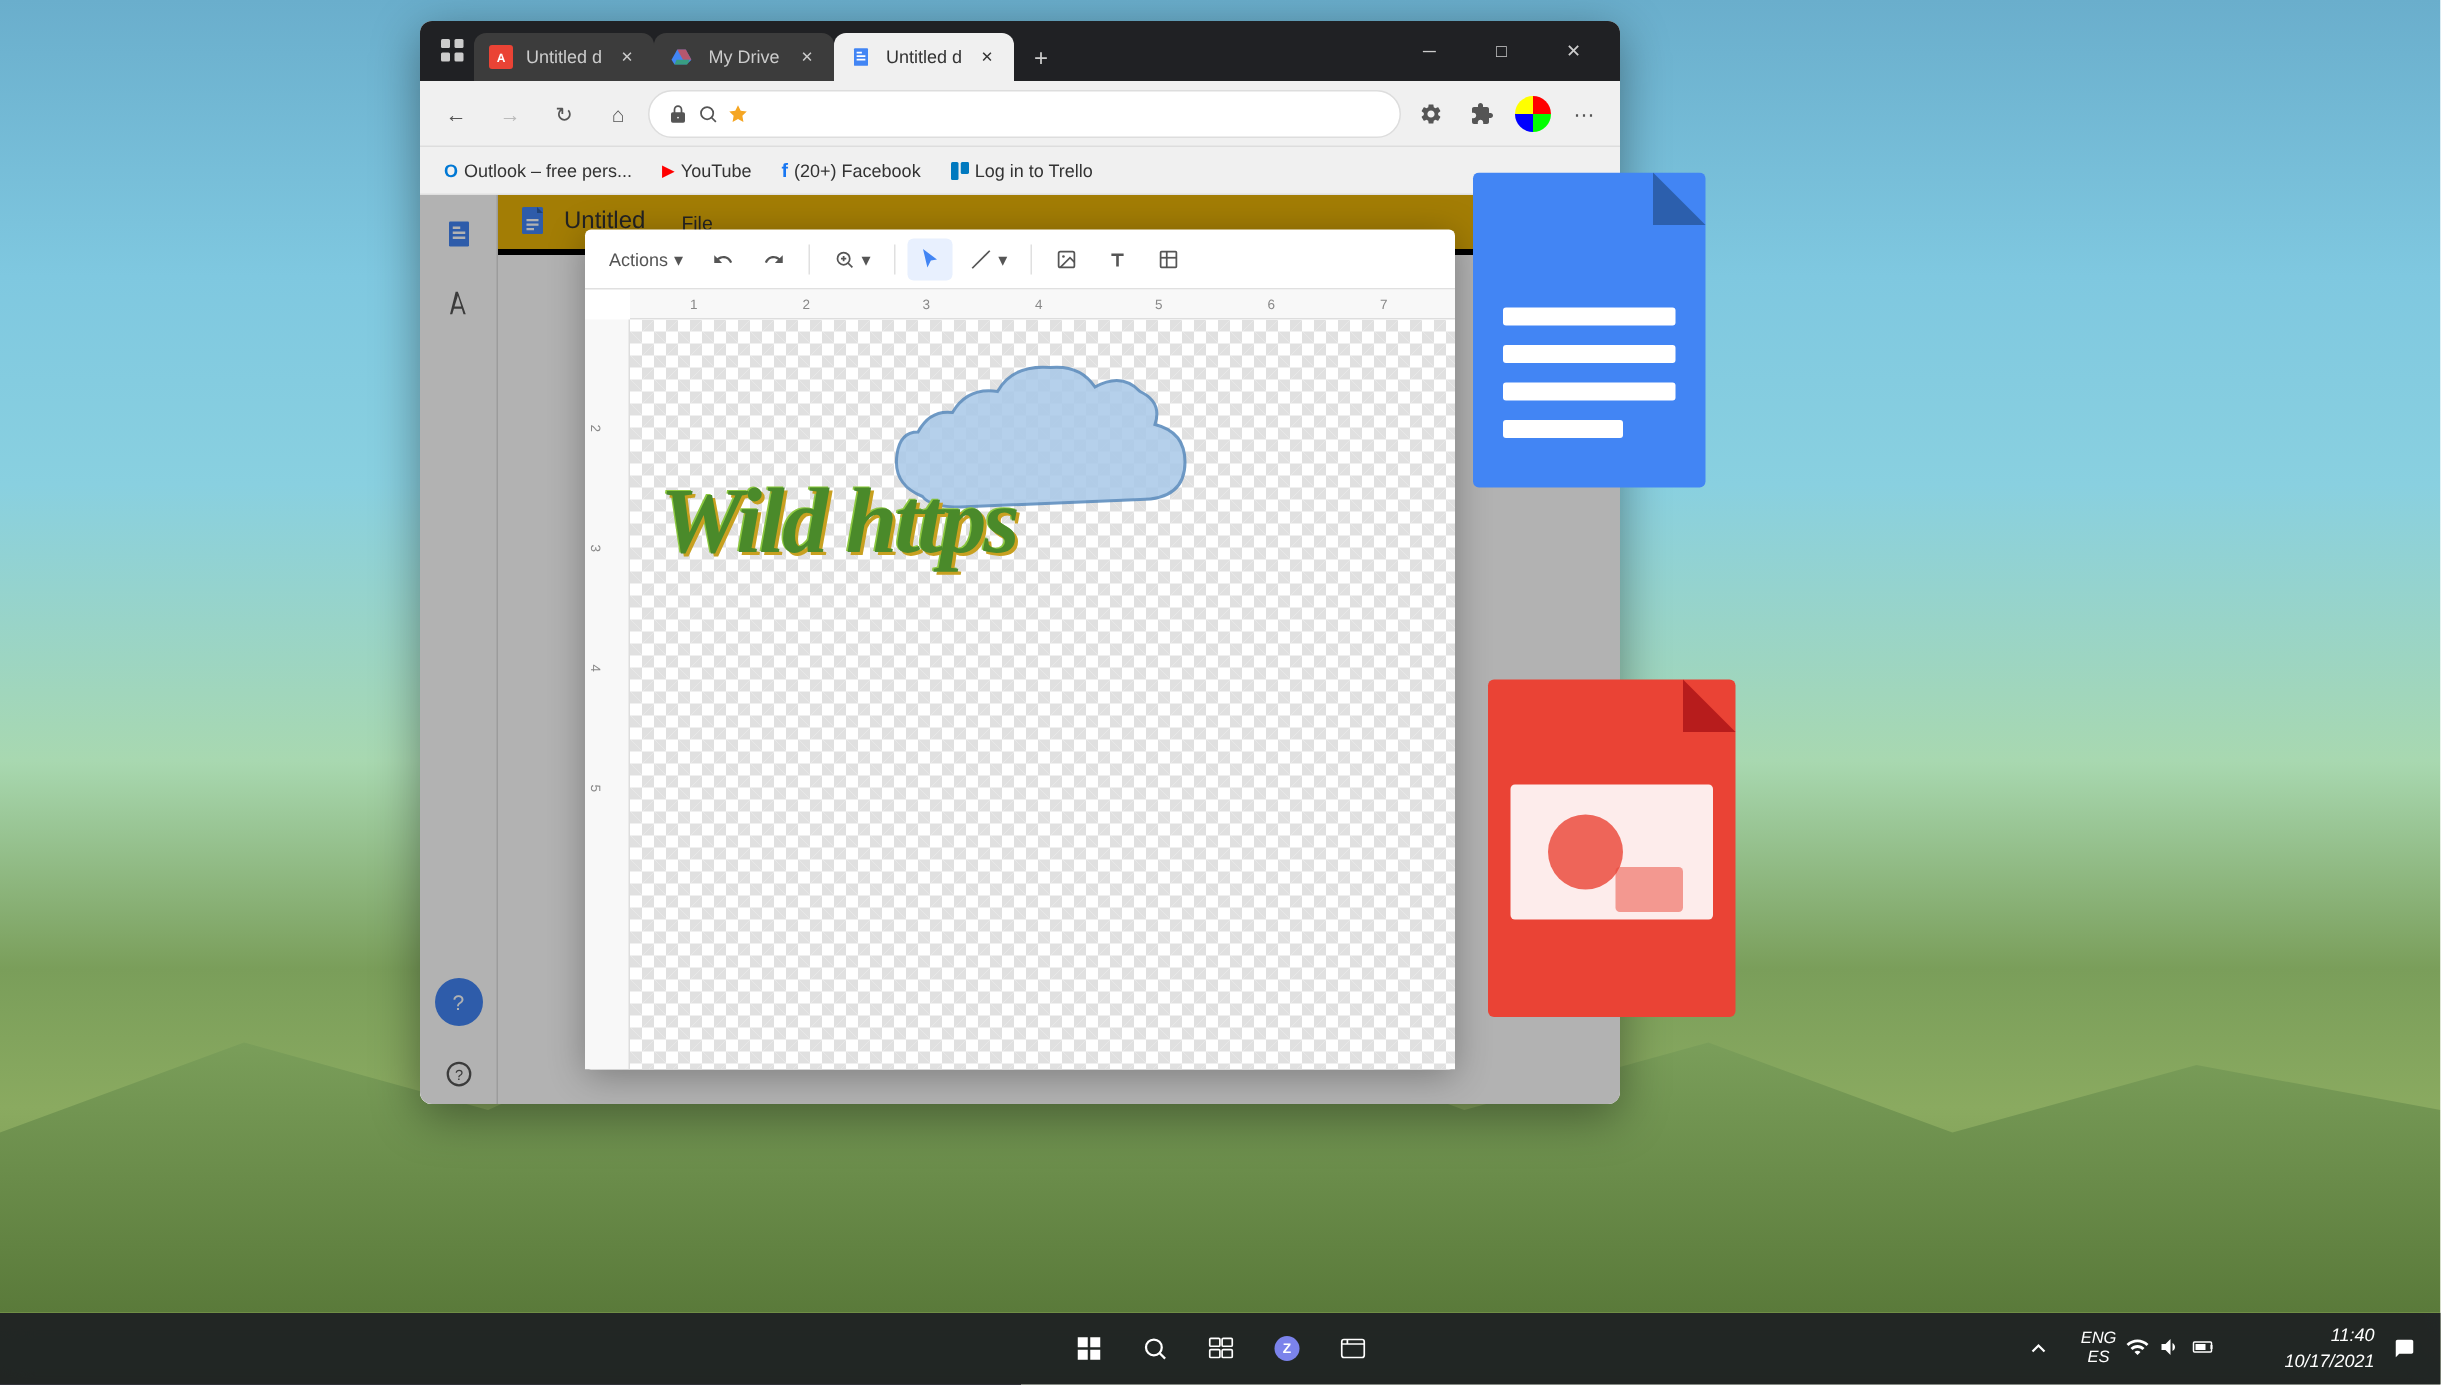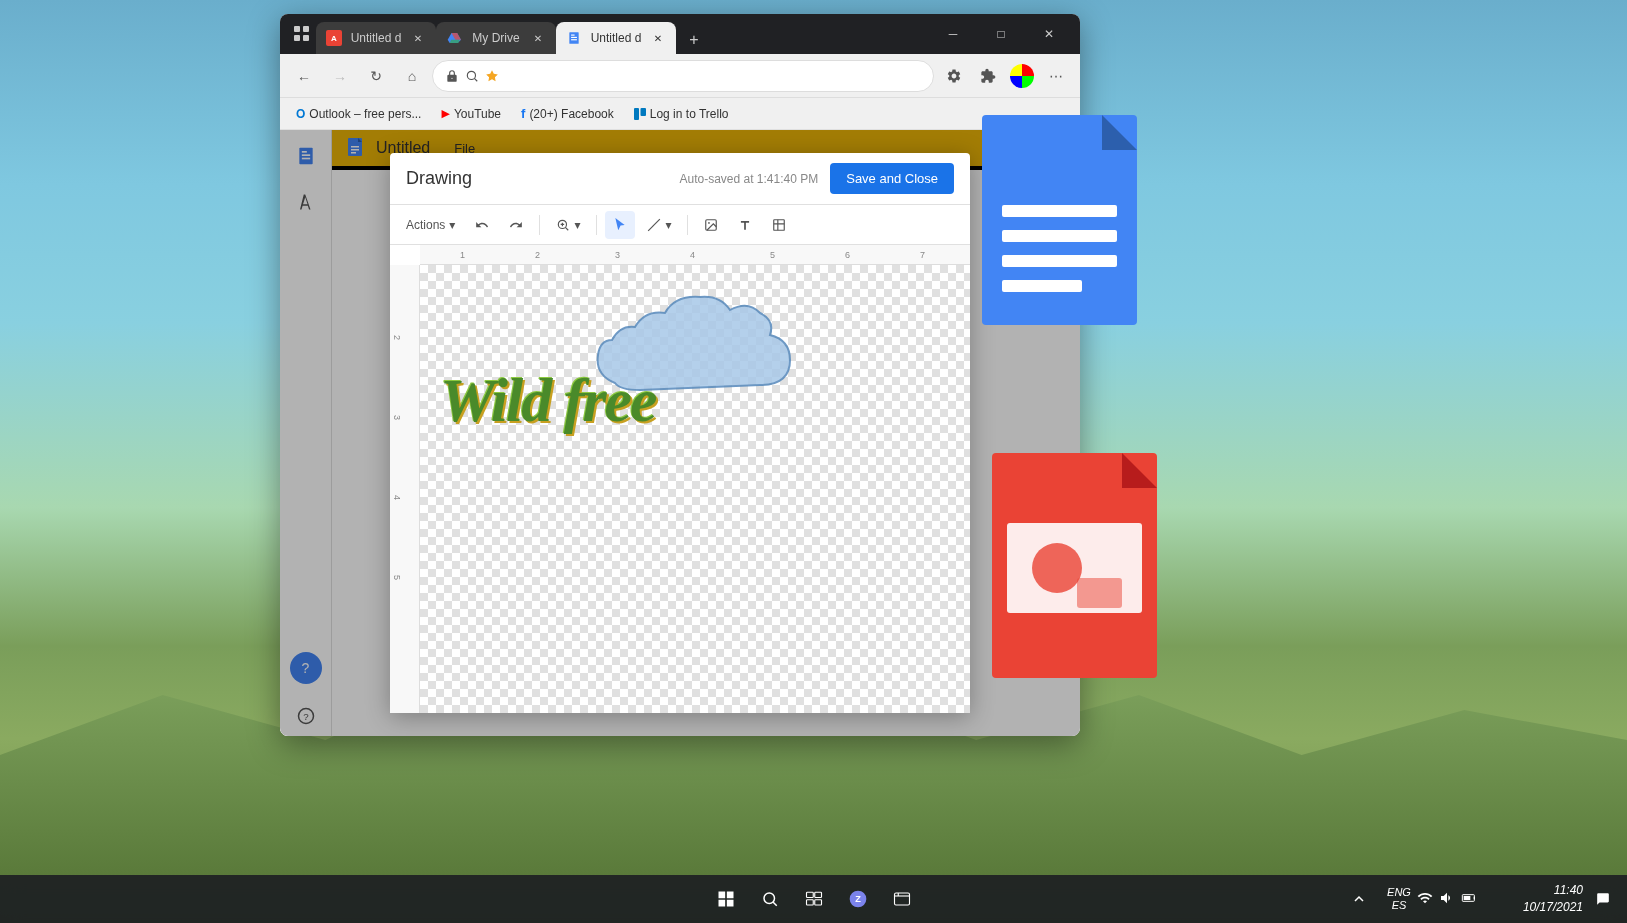--- a/index.html
+++ b/index.html
@@ -694,25 +694,20 @@
             </svg>
           <span class="docs-title">Untitled</span>
           <div class="docs-menu">
             <span class="docs-menu-item">File</span>
           </div>
         </div>
 
         <div class="drawing-dialog">
           <div class="drawing-panel">
 
-            <div class="drawing-header">
-              <span class="drawing-title">Drawing</span>
-              <span class="drawing-autosave">Auto-saved at 1:41:40 PM</span>
-              <button class="drawing-save-btn">Save and Close</button>
-            </div>
 
             <div class="drawing-toolbar">
               <div class="drawing-tb-btn">
                 <span>Actions</span>
                 <span>▾</span>
               </div>
 
               <div class="drawing-tb-btn">
                 <svg width="14" height="14" viewBox="0 0 24 24" fill="#555">
                     <path d="M12.5 8c-2.65 0-5.05 1-6.9 2.6L2 7v9h9l-3.62-3.62c1.39-1.16 3.16-1.88 5.12-1.88 3.54 0 6.55 2.31 7.6 5.5l2.37-.78C21.08 11.03 17.15 8 12.5 8z"></path>
@@ -793,21 +788,21 @@
                 <span style="position:absolute;top:310px;left:2px;font-size:9px;color:#888;writing-mode:vertical-lr;">5</span>
               </div>
 
               <div class="canvas-content">
 
                 <svg class="cloud-svg" viewBox="0 0 280 150">
                   <path d="M240,110 Q270,110 270,85 Q270,65 250,60 Q255,45 240,38 Q228,25 210,35 Q200,20 180,22 Q155,20 145,38 Q125,35 115,52 Q100,50 92,65 Q80,65 78,80 Q75,100 95,108 Q100,115 120,115 Z" fill="#a8c8e8" stroke="#5588bb" stroke-width="2" opacity="0.85"></path>
                 </svg>
 
                 <div class="wild-life-container">
-                  <div class="wild-life-text">Wild free</div>
+                  <div class="wild-life-text">Wild https</div>
                 </div>
               </div>
             </div>
           </div>
         </div>
       </div>
     </div>
   </div>
 
   <div style="position:absolute;top:115px;right:480px;width:175px;height:225px;z-index:50;">

